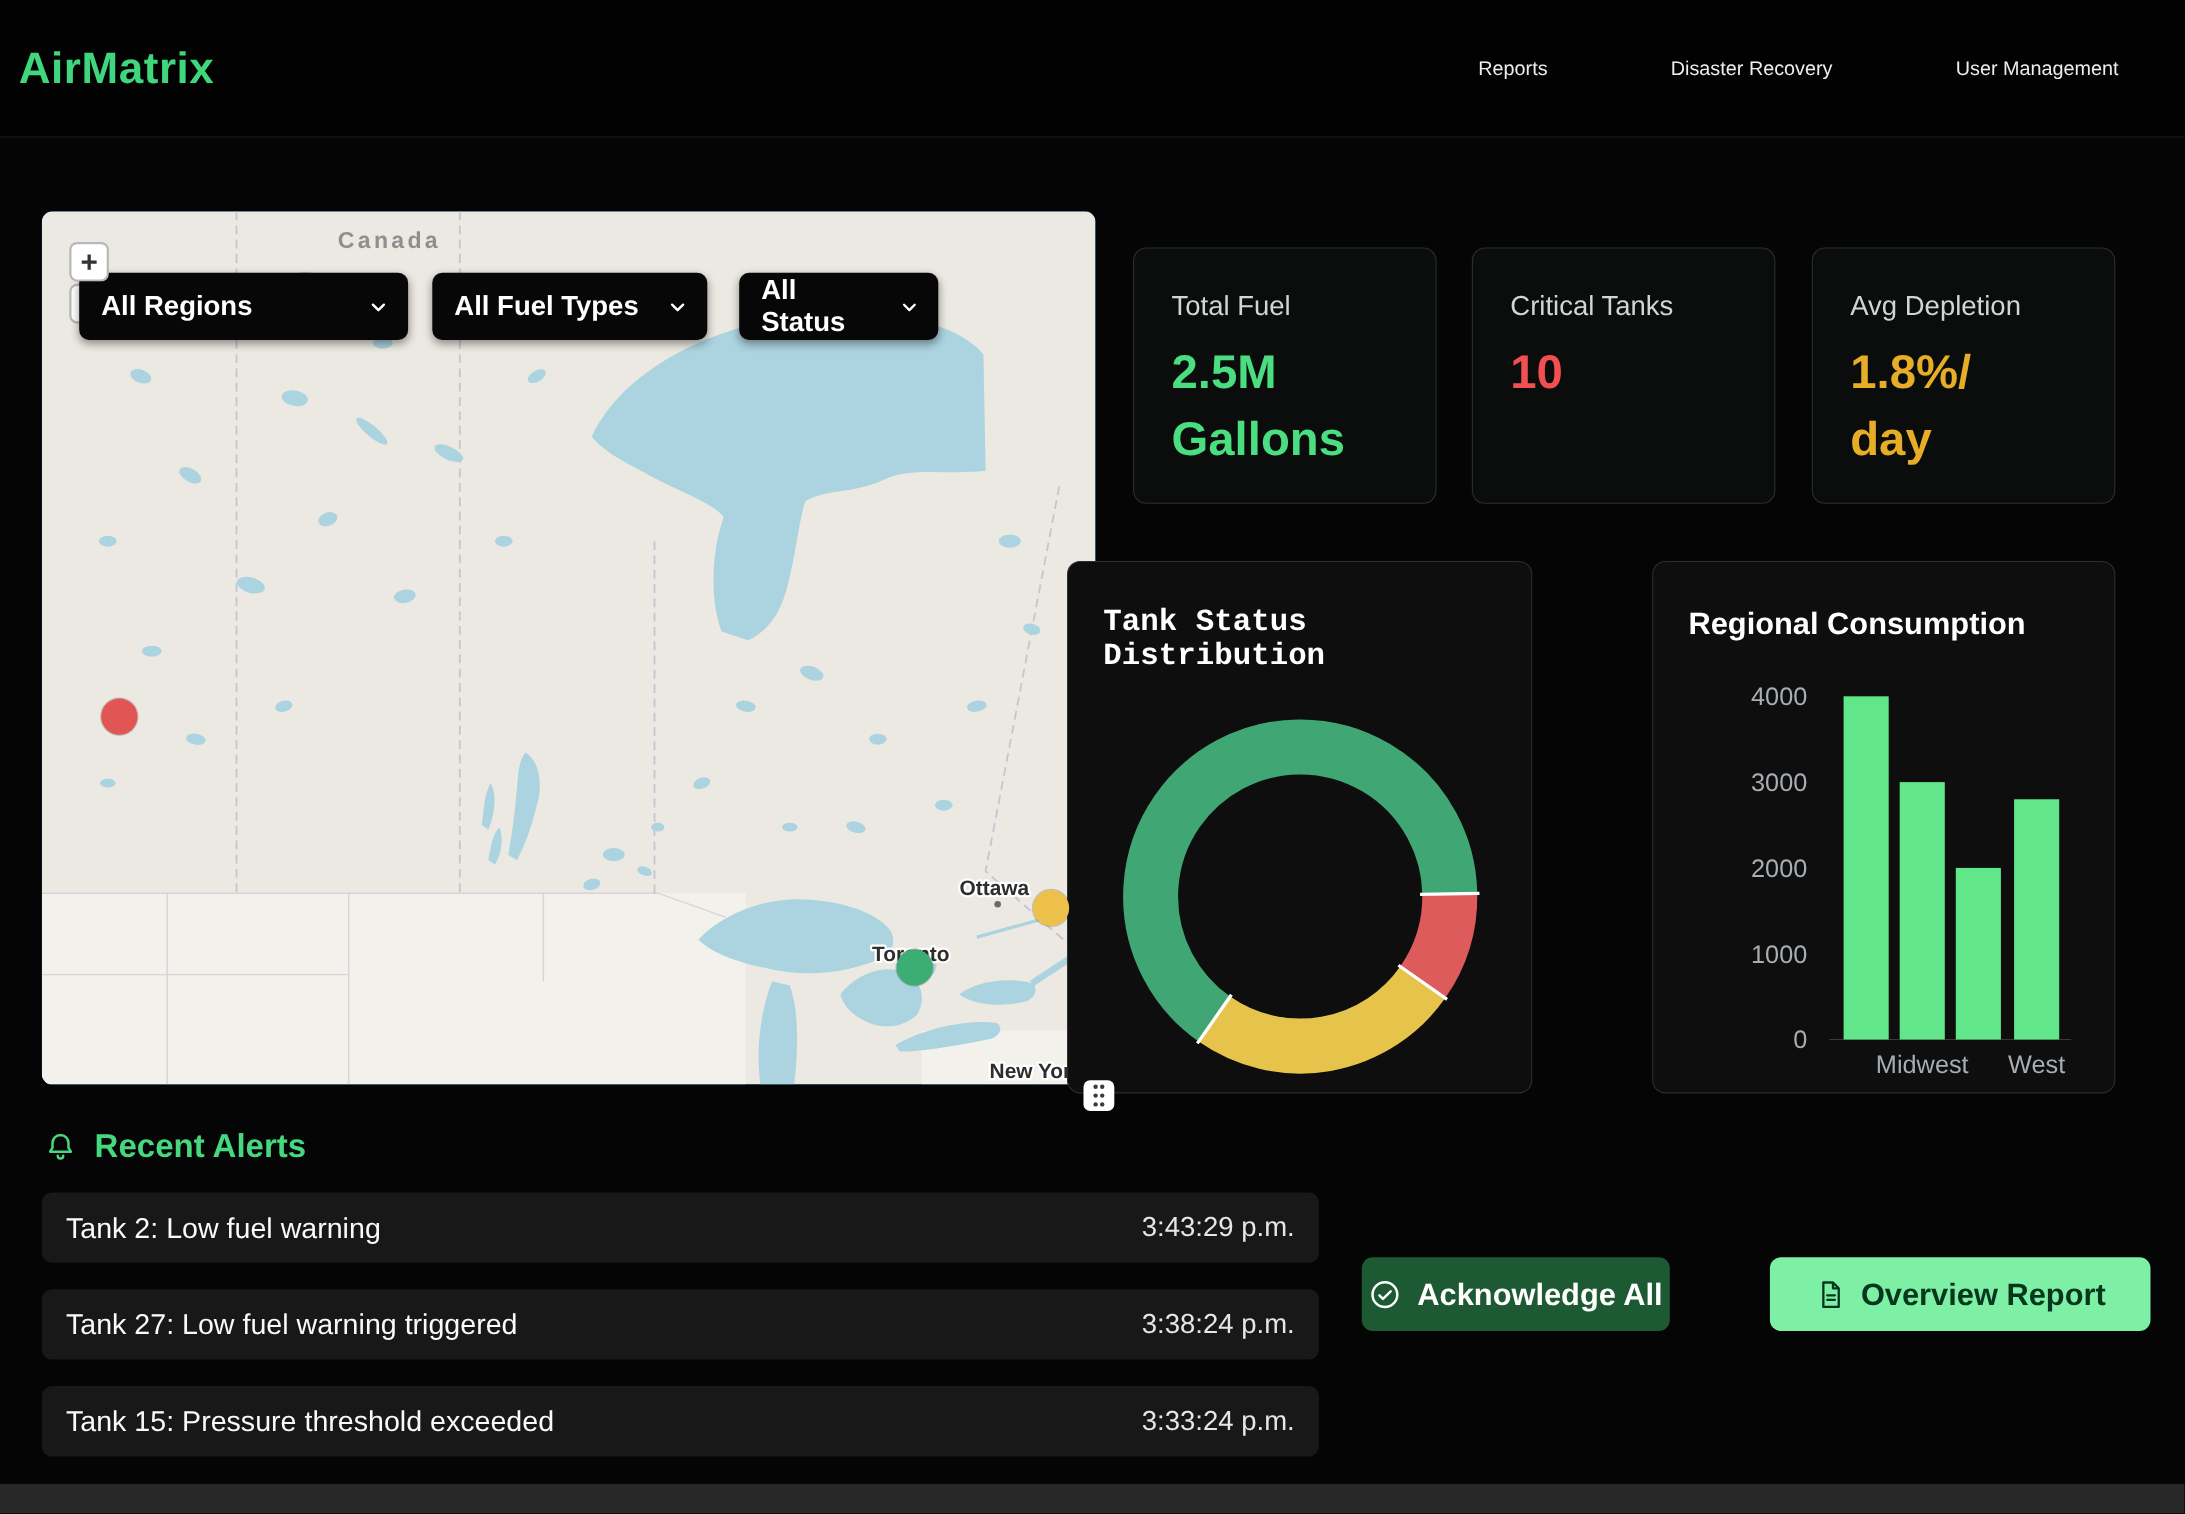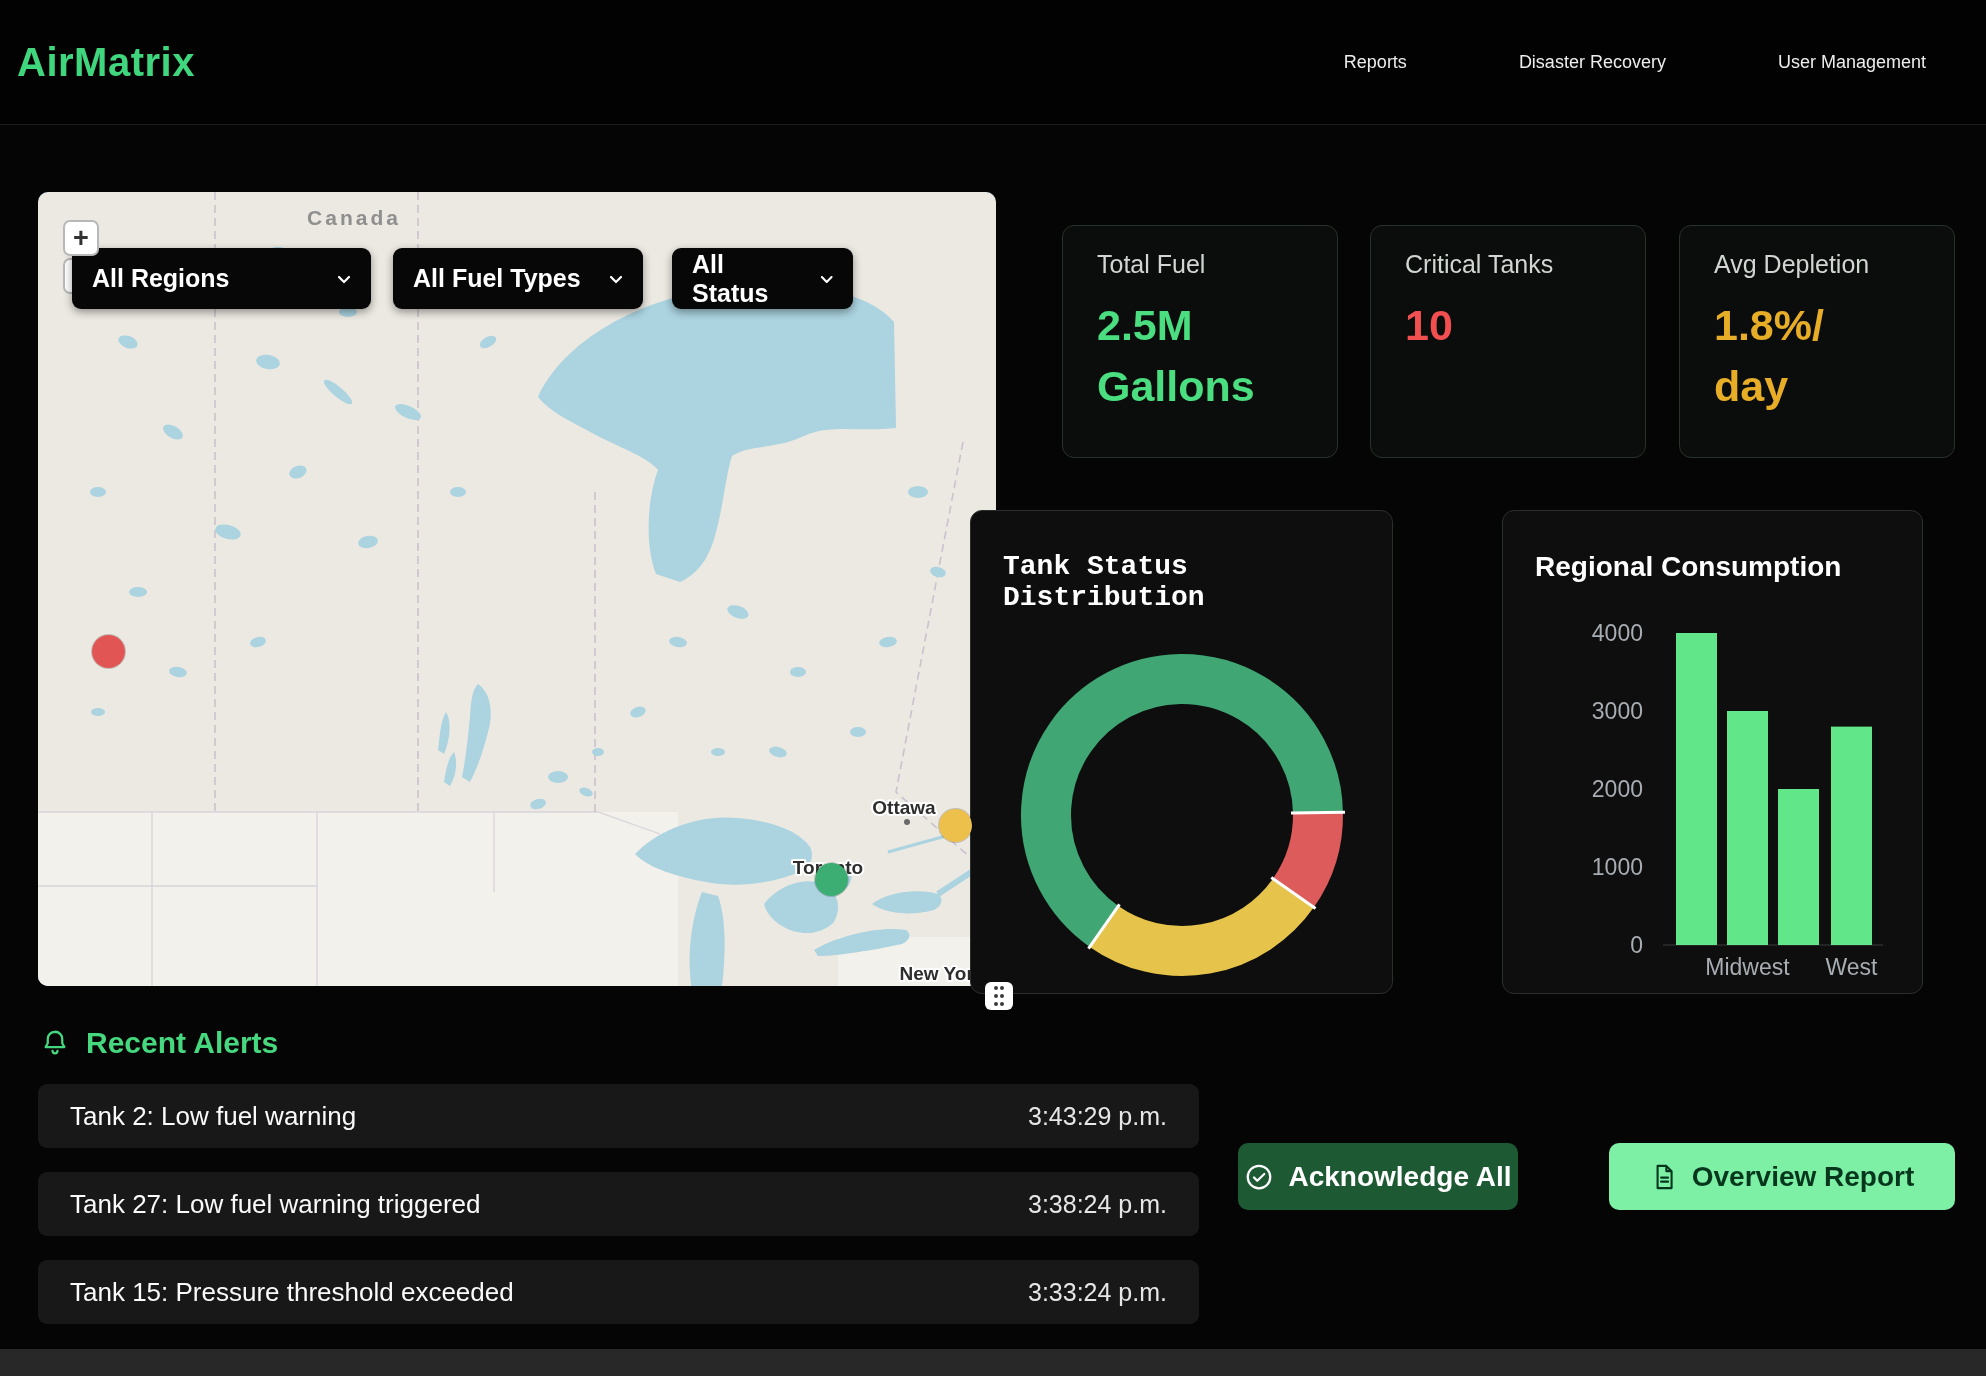--- a/index.html
+++ b/index.html
@@ -65,22 +65,21 @@
     background:#fff; border-radius:6px; z-index:40; cursor:pointer;
     display:grid; grid-template-columns:repeat(2, 6px); grid-auto-rows:8px;
     place-content:center; gap:0;
   }
   .grip i { width:4px; height:4px; border-radius:50%; background:#3c3c3c; display:block; margin:2px 1px; }
 
   
   .stat-card {
     position:absolute; top:225px; height:233px;
     background:#0b0d0c; border:1px solid #27332a; border-radius:12px;
-    padding:24px 34px;
-    margin-left:32px;
+    padding:38px 34px;
   }
   #stat-0 { left:1030px; width:276px; }
   #stat-1 { left:1338px; width:276px; }
   #stat-2 { left:1647px; width:276px; }
   .stat-label { font-size:25px; color:#d2d6d2; font-weight:500; }
   .stat-value { font-size:43px; font-weight:800; margin-top:16px; line-height:1.42; max-width:185px; }
   #stat-0 .stat-value { color:#4ade80; }
   #stat-1 .stat-value { color:#f25050; }
   #stat-2 .stat-value { color:#e7ad27; }
 
@@ -93,21 +92,21 @@
   #chart-bars  { left:1502px; width:421px; }
   .chart-title { position:absolute; left:32px; top:40px; font-size:28px; font-weight:700; color:#fff; z-index:2; }
   .chart-card svg { position:absolute; left:0; top:0; }
 
   
   .alerts-header { position:absolute; left:40px; top:1026px; display:flex; align-items:center; gap:16px; }
   .alerts-title { font-size:30px; font-weight:700; color:#46d87f; }
   .alert-row {
     position:absolute; left:38px; width:1161px; height:64px;
     background:#181818; border-radius:9px; cursor:pointer;
-    display:flex; align-items:center; justify-content:space-between; padding:0 32px;
+    display:flex; align-items:center; justify-content:space-between; padding:0 22px;
   }
   #alert-0 { top:1084px; } #alert-1 { top:1172px; } #alert-2 { top:1260px; }
   .alert-msg  { font-size:26px; color:#fafafa; font-weight:500; }
   .alert-time { font-size:25px; color:#e6e6e6; }
 
   .btn {
     position:absolute; top:1143px; height:67px; border:none; border-radius:10px;
     display:flex; align-items:center; justify-content:center; gap:14px;
     font-size:28px; font-weight:700; cursor:pointer; font-family:inherit;
   }

